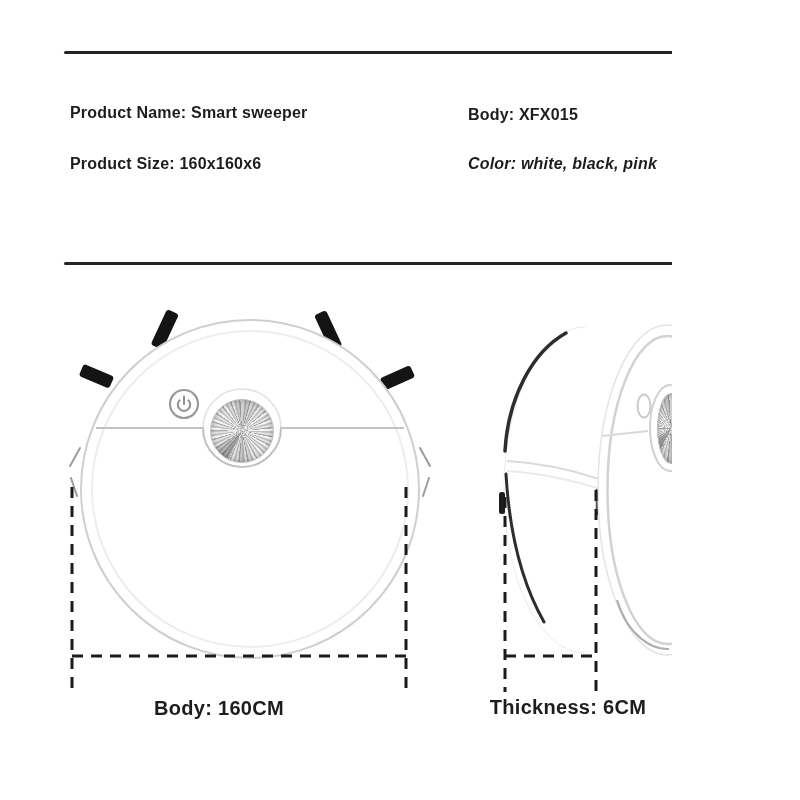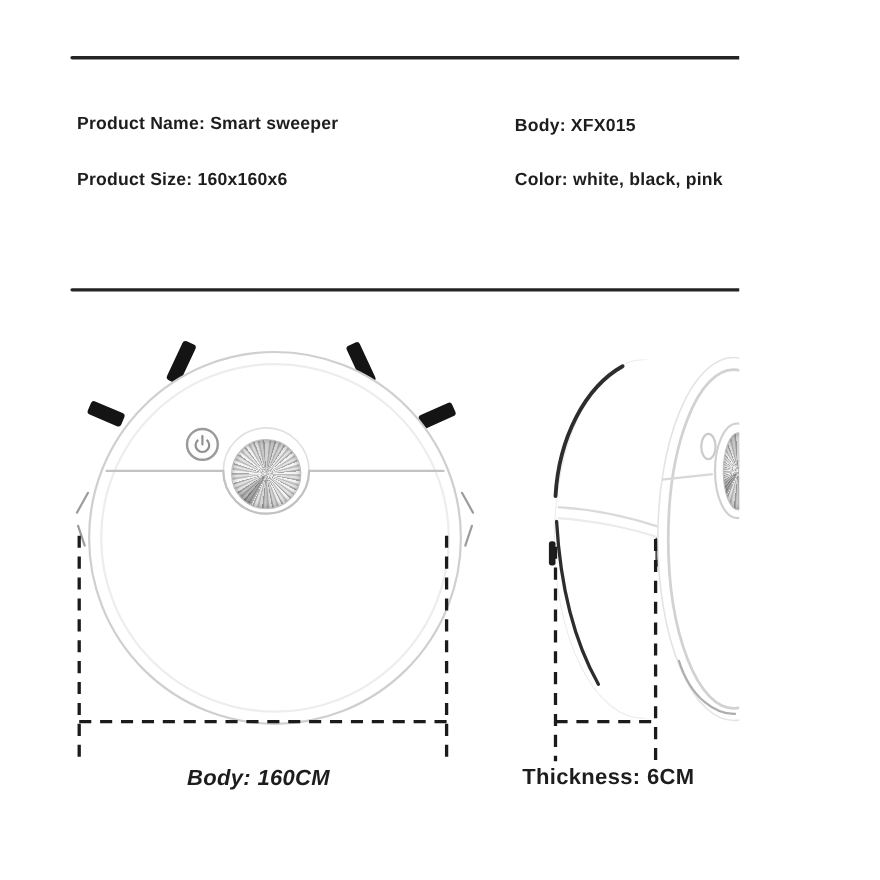--- a/index.html
+++ b/index.html
@@ -7,39 +7,39 @@
     position:relative;width:672px;height:800px;background:#ffffff;overflow:hidden;
     font-family:"Liberation Sans", sans-serif;color:#1d1d1d;border-radius:31px;
   }
   .rule{position:absolute;left:64px;width:692px;height:3px;background:#242424;border-radius:2px;}
   .rule-top{top:51px;}
   .rule-mid{top:262px;}
   .spec{position:absolute;font-size:16px;font-weight:700;letter-spacing:.2px;white-space:nowrap;}
   .spec-name{left:70px;top:104px;}
   .spec-model{left:468px;top:106px;}
   .spec-size{left:70px;top:155px;text-align:center;}
-  .spec-color{left:468px;top:155px;}
+  .spec-color{left:468px;top:155px;font-style:italic;}
   .spec-battery{left:70px;top:207px;}
   .figures{position:absolute;left:0;top:0;width:800px;height:800px;}
   .disc{
     position:absolute;border-radius:50%;
     background:
       conic-gradient(from 205deg, rgba(45,45,45,.35) 0deg 16deg, rgba(255,255,255,0) 42deg 120deg,
                      rgba(90,90,90,.22) 150deg 170deg, rgba(255,255,255,0) 200deg 305deg,
                      rgba(70,70,70,.18) 330deg 345deg, rgba(255,255,255,0) 352deg 360deg),
       repeating-conic-gradient(from 0deg, #f3f3f3 0deg 4deg, #bdbdbd 6deg 8deg, #e3e3e3 10deg 13deg, #a8a8a8 15deg 17deg);
     background-color:#cfcfcf;
     border:1px solid #bdbdbd;
     box-shadow: inset 0 0 5px rgba(0,0,0,.28);
   }
   .disc-top{left:210px;top:399px;width:62px;height:62px;}
   .disc-side{left:657px;top:393px;width:26px;height:69px;}
   .dim{position:absolute;width:240px;text-align:center;font-size:20px;font-weight:700;letter-spacing:.3px;white-space:nowrap;}
-  .dim-body{left:115px;top:697px;font-style:italic;}
-  .dim-thickness{left:433px;top:696px;}
+  .dim-body{left:99px;top:697px;}
+  .dim-thickness{left:448px;top:696px;}
 </style>
 </head>
 <body>
 
 <div class="page">
 
   <div class="rule rule-top"></div>
 
   <div class="spec spec-name">Product Name: Smart sweeper</div>
   <div class="spec spec-model">Body: XFX015</div>

